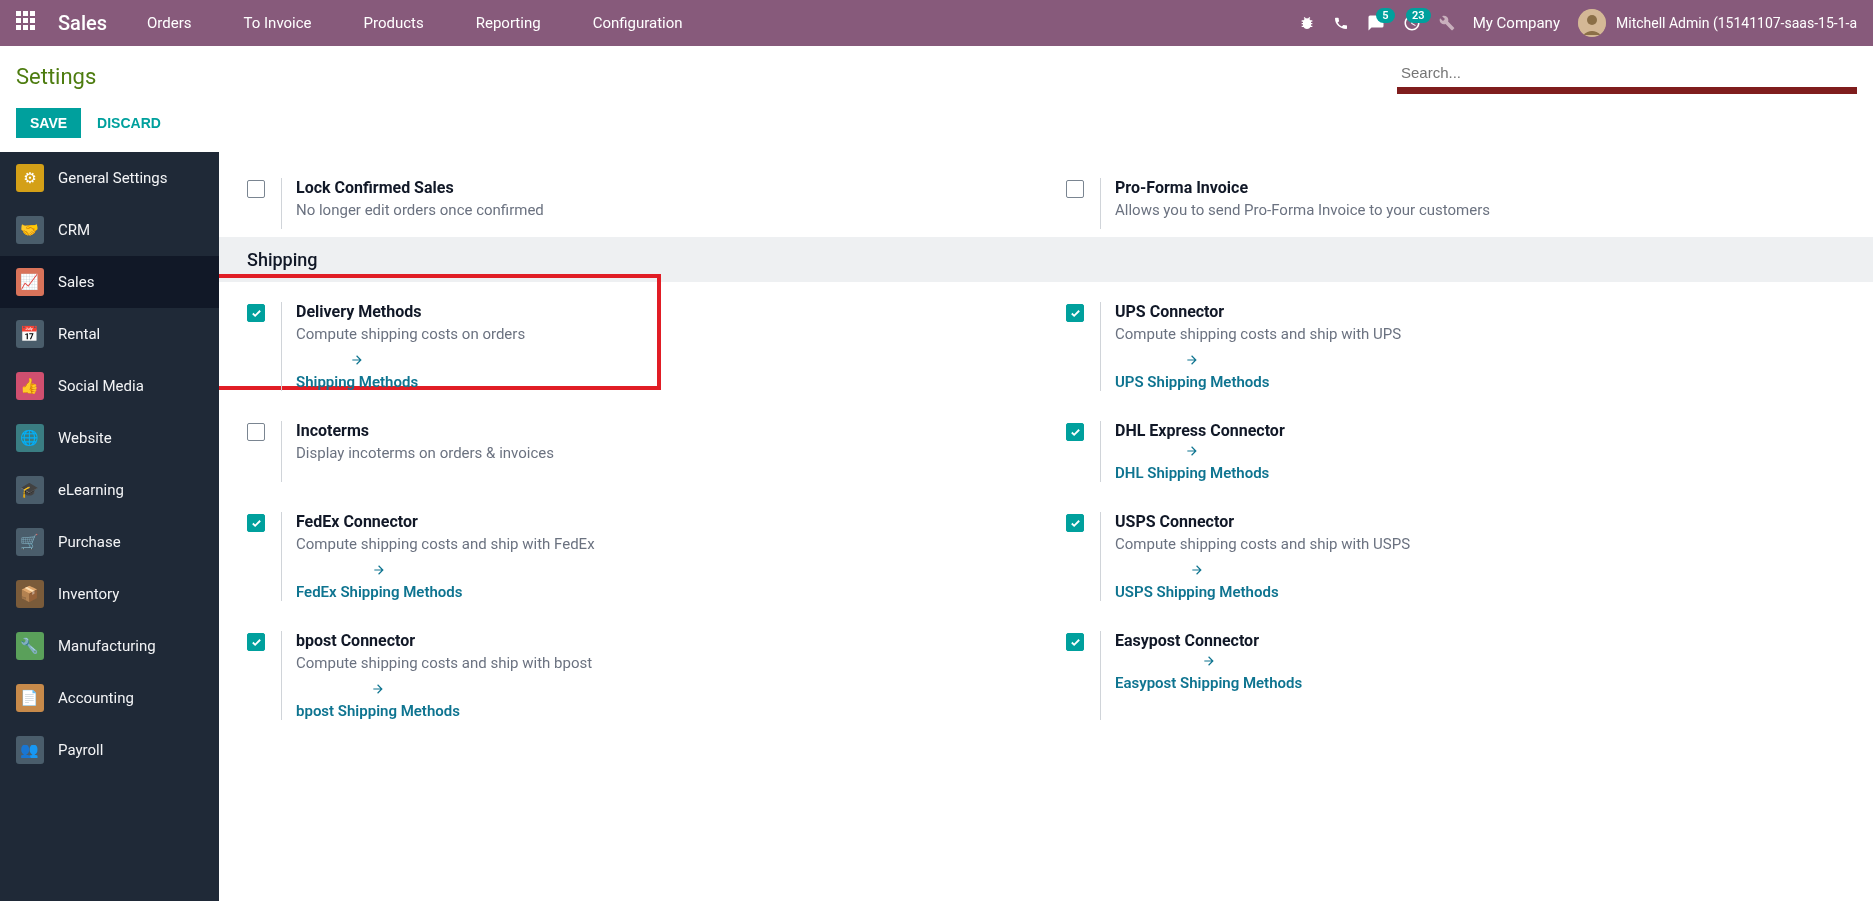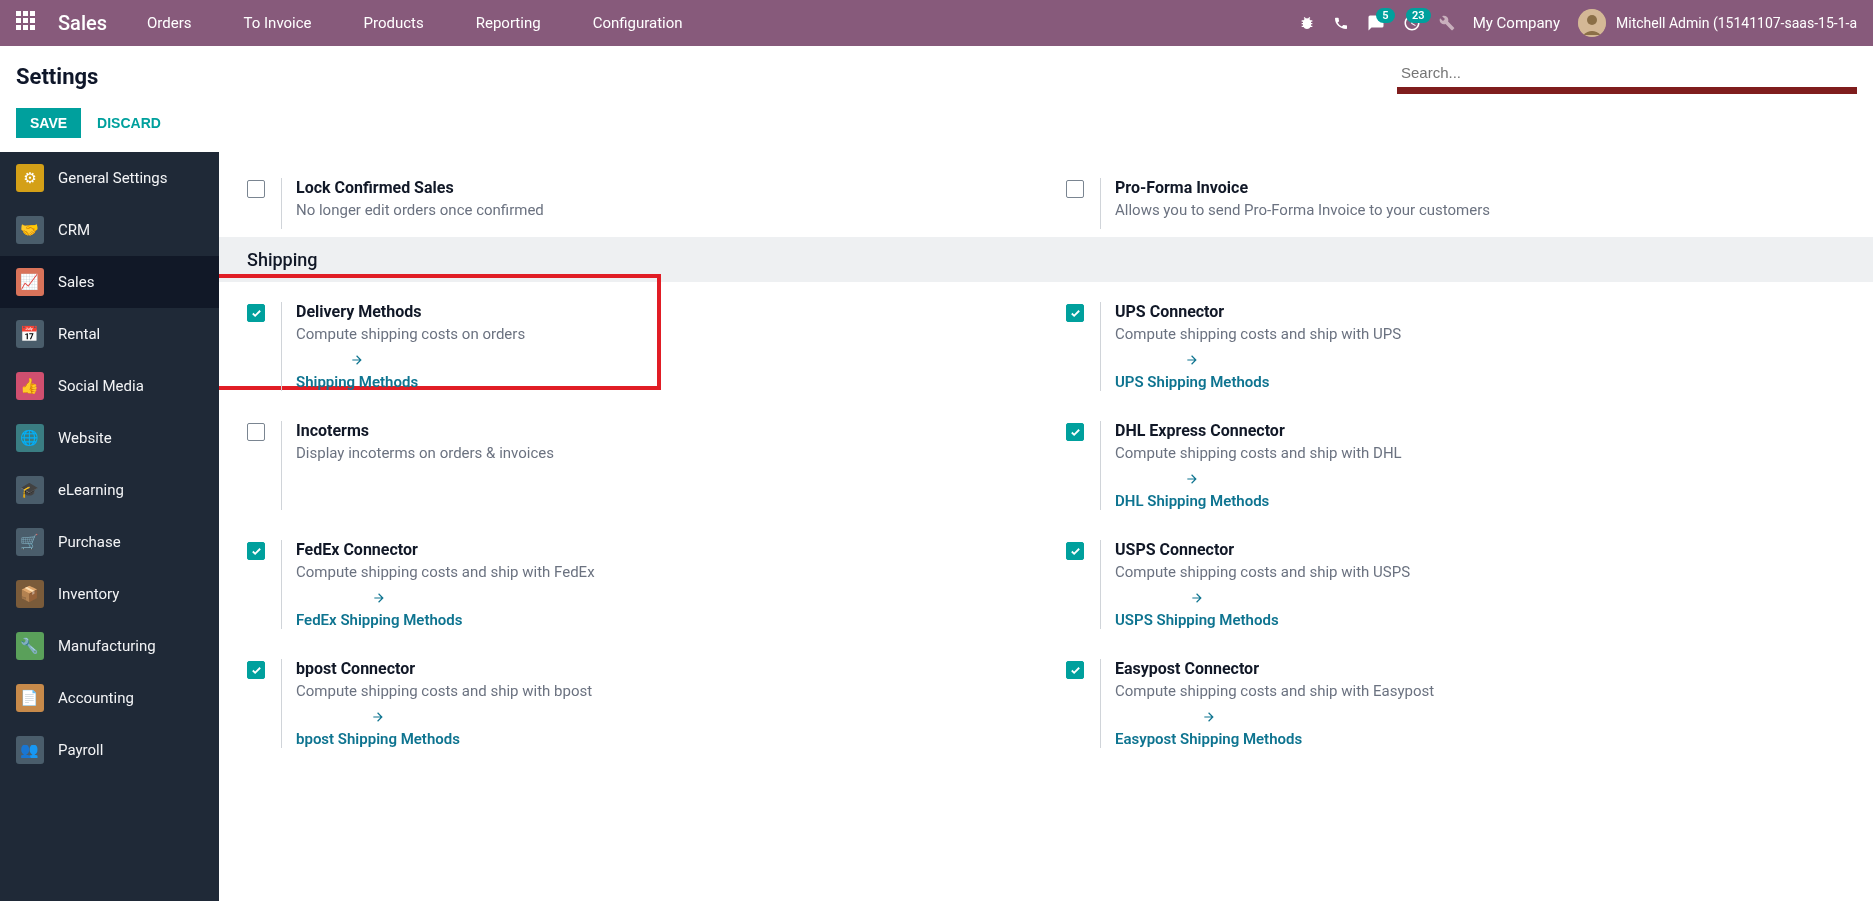--- a/index.html
+++ b/index.html
@@ -55,21 +55,21 @@
     .navbar .company { font-size: 15px; }
 
     
     .topbar {
       display: flex;
       align-items: center;
       justify-content: space-between;
       padding: 12px 16px 8px;
       background: #fff;
     }
-    .topbar h1 { font-size: 22px; font-weight: 700; color: #0f172a; }
+    .topbar h1 { font-size: 22px; font-weight: 400; color: #4d7c0f; }
     .topbar .search-input {
       border: none;
       border-bottom: 7px solid #7f1d1d;
       font-size: 15px;
       padding: 6px 4px;
       width: 460px;
       outline: none;
       color: #666;
     }
 
@@ -420,21 +420,20 @@
     <div class="chk-wrap">
       <div class="chk checked">
               <svg width="11" height="11" viewBox="0 0 24 24" fill="none" stroke="white" stroke-width="4">
                 <polyline points="20 6 9 17 4 12"></polyline>
               </svg>
             </div>
     </div>
     <div class="divider-v"></div>
     <div class="body">
       <div class="title">DHL Express Connector</div>
-      <div class="desc">Compute shipping costs and ship with DHL</div>
       <div class="link">
               <svg width="14" height="14" viewBox="0 0 24 24" fill="currentColor">
                 <path d="M12 4l-1.41 1.41L16.17 11H4v2h12.17l-5.58 5.59L12 20l8-8z"></path>
               </svg>
               <span>DHL Shipping Methods</span>
             </div>
     </div>
   </div>
         <div class="setting-block">
     <div class="chk-wrap">
@@ -500,21 +499,20 @@
     <div class="chk-wrap">
       <div class="chk checked">
               <svg width="11" height="11" viewBox="0 0 24 24" fill="none" stroke="white" stroke-width="4">
                 <polyline points="20 6 9 17 4 12"></polyline>
               </svg>
             </div>
     </div>
     <div class="divider-v"></div>
     <div class="body">
       <div class="title">Easypost Connector</div>
-      <div class="desc">Compute shipping costs and ship with Easypost</div>
       <div class="link">
               <svg width="14" height="14" viewBox="0 0 24 24" fill="currentColor">
                 <path d="M12 4l-1.41 1.41L16.17 11H4v2h12.17l-5.58 5.59L12 20l8-8z"></path>
               </svg>
               <span>Easypost Shipping Methods</span>
             </div>
     </div>
   </div>
       </div>
 

